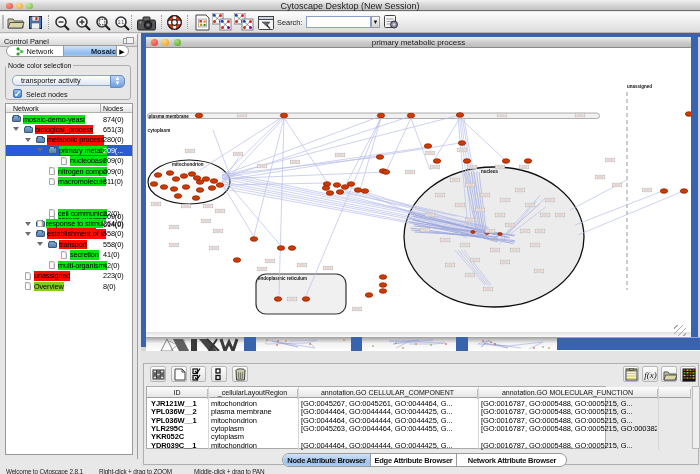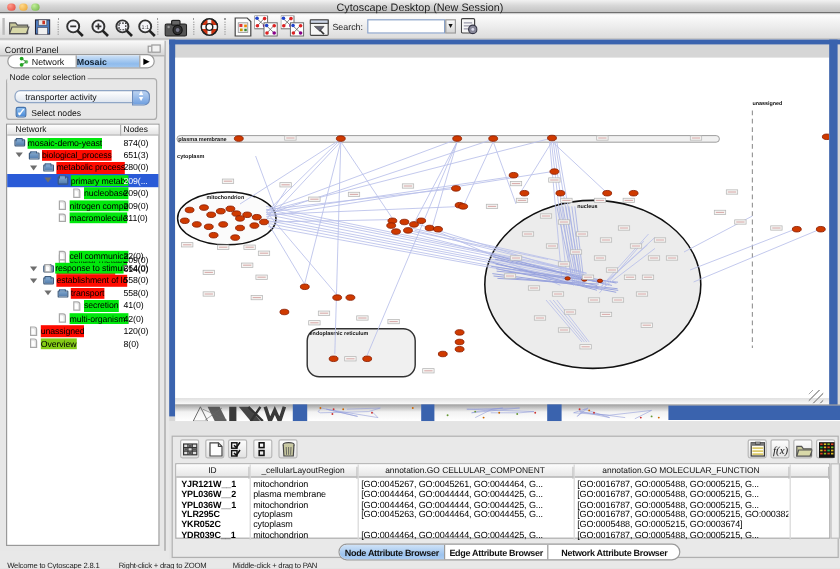--- a/index.html
+++ b/index.html
@@ -14,21 +14,21 @@
 #searchbox{position:absolute;left:306px;top:4px;width:65px;height:12px;background:#fff;border:1px solid #8aa2c8}
 #searcharr{position:absolute;left:371px;top:4px;width:9px;height:12px;background:linear-gradient(#fafafa,#d5d5d5);border:1px solid #9a9a9a;font-size:6px;color:#111;text-align:center;line-height:11px}
 
 #cp{left:0;top:34px;width:138px;height:425px;background:#e7e7e7;border-right:1px solid #9e9e9e}
 #cp-head{position:absolute;left:0;top:0;width:137px;height:13px;background:linear-gradient(#fafafa,#d6d6d6);border-bottom:1px solid #aaa}
 .headtxt{position:absolute;left:4px;top:2.5px;font-size:7.4px;color:#111}
 .detach{position:absolute;width:7px;height:6px;border:1px solid #999;background:#f2f2f2}
 .detach:before{content:"";position:absolute;left:2px;top:-2.5px;width:6px;height:5px;border:1px solid #999;background:#f2f2f2}
 #cp-tabs{position:absolute;left:6px;top:11px;width:123px;height:12px;border:1px solid #9a9a9a;border-radius:6px;background:#fff;overflow:hidden}
 #tab-network{position:absolute;left:0;top:0;width:56px;height:12px;font-size:7.4px;color:#111;text-align:center;line-height:11px}
-#tab-mosaic{position:absolute;left:56px;top:0;width:54px;height:12px;background:linear-gradient(#cfe2f7,#8fbbec 60%,#aacdf2);border-left:1px solid #9a9a9a;border-right:1px solid #9a9a9a;font-size:7.4px;font-weight:bold;color:#123;text-align:left;line-height:11px}
+#tab-mosaic{position:absolute;left:56px;top:0;width:54px;height:12px;background:linear-gradient(#cfe2f7,#8fbbec 60%,#aacdf2);border-left:1px solid #9a9a9a;border-right:1px solid #9a9a9a;font-size:7.4px;font-weight:bold;color:#123;text-align:right;line-height:11px}
 #tab-arrow{position:absolute;right:0;top:0;width:12px;height:12px;font-size:7px;color:#000;text-align:center;line-height:11px}
 #cp-group{position:absolute;left:5px;top:31px;width:126px;height:35px;border:1px solid #adadad;border-radius:3px}
 #cp-group-lbl{position:absolute;left:6px;top:27.5px;background:#e7e7e7;padding:0 2px;font-size:7px;color:#111}
 #cp-pop{position:absolute;left:12px;top:41px;width:113px;height:11px;background:linear-gradient(#fff,#dfe6ef);border:1px solid #8fa6c6;border-radius:5px;font-size:7.3px;color:#111;padding-left:8px;line-height:10px}
 #cp-pop:after{content:"";position:absolute;right:-1px;top:-1px;width:13px;height:11px;background:linear-gradient(#bcd4f2,#6f9fe0);border:1px solid #6b8cbd;border-radius:0 5px 5px 0}
 #cp-pop b{position:absolute;right:3.5px;top:0px;z-index:2;font-size:6px;color:#fff;line-height:5px}
 #cp-check{position:absolute;left:13px;top:55px;width:9px;height:9px;background:linear-gradient(#8fc0f0,#4a8ad8);border:1px solid #4472ac;border-radius:2px;color:#fff;font-size:9px;line-height:8px;text-align:center;font-weight:bold}
 #cp-check-lbl{position:absolute;left:26px;top:55.5px;font-size:7.2px;color:#111}
 #tree{position:absolute;left:5px;top:69px;width:128px;height:352px;background:#fff;border:1px solid #999}
 #tree-head{position:absolute;left:0;top:0;width:126px;height:9px;background:linear-gradient(#fefefe,#e3e3e3);border-bottom:1px solid #b0b0b0;font-size:7px;color:#111}
@@ -54,21 +54,21 @@
 
 #frag{position:absolute;left:5px;top:304px;width:554px;height:14px;background:linear-gradient(#9e9e9e,#f2f2f2 45%,#ffffff)}
 .fragblue{position:absolute;top:0;height:14px;background:#3a63ae}
 #fragbar{position:absolute;left:411px;top:1px;width:143px;height:12px;background:#3a63ae}
 
 #dp{left:141px;top:351px;width:559px;height:115px;background:#e4e4e4}
 #dp-head{position:absolute;left:0;top:0;width:559px;height:12px;background:linear-gradient(#fafafa,#d6d6d6);border-bottom:1px solid #aaa}
 
 #dp-body{position:absolute;left:2px;top:12px;width:556px;height:102px;border:1px solid #b0b0b0;background:#e9e9e9}
 .dbtn{position:absolute;top:2px;width:16px;height:16px;background:linear-gradient(#fdfdfd,#e3e3e3);border:1px solid #b8b8b8;border-radius:2px}
-#dtable{position:absolute;left:2px;top:22px;width:546px;height:63px;background:#fff;border:1px solid #aaa}
+#dtable{position:absolute;left:2px;top:22px;width:460px;height:63px;background:#fff;border:1px solid #aaa}
 #dt-head{position:absolute;left:0;top:0;width:544px;height:10.5px;background:linear-gradient(#fcfcfc,#e6e6e6);border-bottom:1px solid #9f9f9f;font-size:7px;color:#111}
 #dt-head div{position:absolute;top:1.5px;text-align:center;border-right:1px solid #bdbdbd;height:10.5px}
 .drow{position:absolute;left:0;width:544px;height:8.4px;font-size:7.5px;color:#000;white-space:nowrap;letter-spacing:-0.1px}
 .drow div{position:absolute;top:1px;overflow:hidden}
 .colsep{position:absolute;top:0;width:1px;height:63px;background:#d7d7d7}
 #dscroll{position:absolute;left:548px;top:22px;width:8px;height:63px;background:#f0f0f0;border:1px solid #bbb}
 #dtabs{position:absolute;left:282px;top:453px;width:285px;height:14px;border:1px solid #9a9a9a;border-radius:7px;background:#fff;overflow:hidden;font-size:7.5px;letter-spacing:-0.25px}
 #dtabs div{position:absolute;top:0;height:14px;text-align:center;line-height:13px;color:#111;white-space:nowrap;font-weight:bold}
 #dtab1{left:0;width:88px;background:linear-gradient(#cfe2f7,#9cc3ee 60%,#b5d2f4);border-right:1px solid #9a9a9a}
 #dtab2{left:88px;width:86px;border-right:1px solid #9a9a9a}
@@ -308,32 +308,38 @@
         <span class="num" style="color:#000">41(0)</span>
       </div>
       <div class="trow" style="top:156.3px;">
         <span class="file" style="left:43px"></span>
         <span class="lbl" style="left:52px;max-width:49px;background:#00e80c">multi-organism pre</span>
         <span class="num" style="color:#000">42(0)</span>
       </div>
       <div class="trow" style="top:166.8px;">
         <span class="file" style="left:19px"></span>
         <span class="lbl" style="left:28px;max-width:73px;background:#ff0b00">unassigned</span>
-        <span class="num" style="color:#000">120(0)</span>
+        <span class="num" style="color:#000">223(0)</span>
       </div>
       <div class="trow" style="top:177.2px;">
         <span class="file" style="left:19px"></span>
         <span class="lbl" style="left:28px;max-width:73px;background:#84cc16">Overview</span>
         <span class="num" style="color:#000">8(0)</span>
       </div>
  </div>
 </div>
 <div id="mdi" class="abs">
  <div id="nw-top"></div>
     <div id="nw-left"></div>
+ <div id="nw-title">
+      <span>primary metabolic process</span>
+   <i class="tl" style="left:4.5px;background:radial-gradient(circle at 35% 30%,#ff8f7d,#e03525)"></i>
+   <i class="tl" style="left:16px;background:radial-gradient(circle at 35% 30%,#ffd97d,#ee9416)"></i>
+   <i class="tl" style="left:27.5px;background:radial-gradient(circle at 35% 30%,#a8e07d,#4f9e1e)"></i>
+ </div>
  <div id="nw-canvas"><svg width="545" height="284" viewBox="146 48 545 284">
         <rect x="147.5" y="113" width="452" height="5.5" rx="2.7" fill="#f1f1f1" stroke="#9a9a9a" stroke-width="0.8"></rect>
         <text x="148.5" y="117.6" font-size="4.6" font-weight="bold" fill="#111">plasma membrane</text>
         <text x="147.6" y="131.6" font-size="4.6" font-weight="bold" fill="#111">cytoplasm</text>
         <ellipse cx="189" cy="182" rx="41" ry="22" fill="#fbfbfb" stroke="#111" stroke-width="1.2"></ellipse>
         <text x="172" y="166" font-size="4.5" font-weight="bold" fill="#111">mitochondrion</text>
         <ellipse cx="494" cy="237" rx="90" ry="70" fill="#ececec" stroke="#111" stroke-width="1.3"></ellipse>
         <text x="481" y="173" font-size="4.5" font-weight="bold" fill="#111">nucleus</text>
         <rect x="256" y="274" width="90" height="40" rx="10" fill="#f0f0f0" stroke="#333" stroke-width="1.2"></rect>
         <text x="258" y="279.5" font-size="4.5" font-weight="bold" fill="#111">endoplasmic reticulum</text>
@@ -757,21 +763,20 @@
         </div>
         <div class="drow" style="top:35.900000000000006px">
           <div style="left:4px;width:55px;font-weight:bold">YLR295C</div>
           <div style="left:64px;width:86px">cytoplasm</div>
           <div style="left:154px;width:176px">[GO:0045263, GO:0044464, GO:0044455, G...</div>
           <div style="left:334px;width:176px">[GO:0016787, GO:0005488, GO:0005215, GO:0003824, G...</div>
         </div>
         <div class="drow" style="top:44.3px">
           <div style="left:4px;width:55px;font-weight:bold">YKR052C</div>
           <div style="left:64px;width:86px">cytoplasm</div>
-          <div style="left:334px;width:176px">[GO:0005488, GO:0005215, GO:0003674]</div>
         </div>
         <div class="drow" style="top:52.7px">
           <div style="left:4px;width:55px;font-weight:bold">YDR039C__1</div>
           <div style="left:64px;width:86px">mitochondrion</div>
           <div style="left:154px;width:176px">[GO:0044464, GO:0044444, GO:0044425, G...</div>
           <div style="left:334px;width:176px">[GO:0016787, GO:0005488, GO:0005215, G...</div>
         </div>
         <div class="colsep" style="left:61px"></div>
         <div class="colsep" style="left:151px"></div>
         <div class="colsep" style="left:331px"></div>

